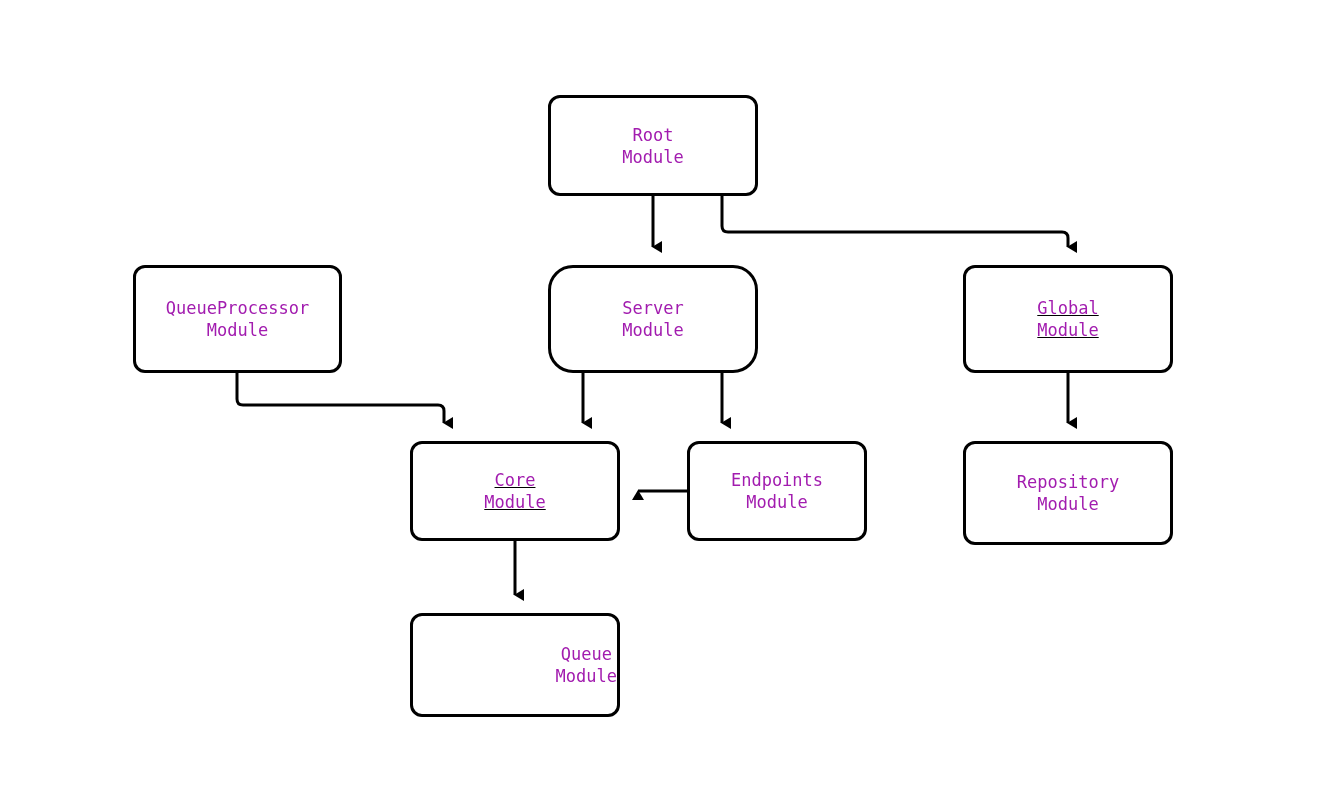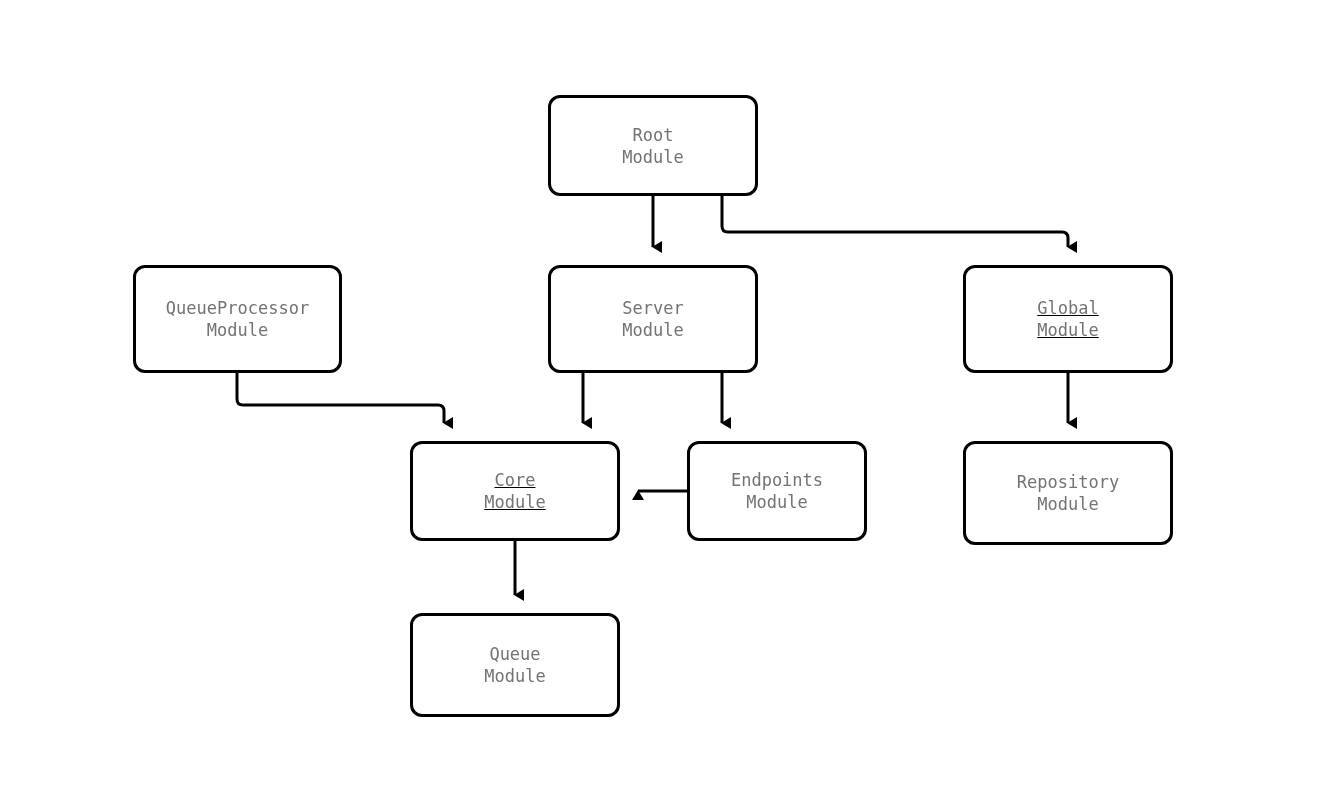--- a/index.html
+++ b/index.html
@@ -35,21 +35,21 @@
     display: flex;
     align-items: center;
     justify-content: center;
     z-index: 2;
   }
   .node-label {
     font-family: "DejaVu Sans Mono", "Liberation Mono", monospace;
     font-size: 17px;
     line-height: 22px;
     font-weight: 400;
-    color: #737373;
+    color: #a21caf;
     text-align: center;
     white-space: pre;
     letter-spacing: 0px;
   }
 </style>
 </head>
 <body>
 
 <div id="diagram-canvas">
 
@@ -86,21 +86,21 @@
   <div class="node-box" style="left:548px; top:95px; width:210px; height:101px;">
     <span class="node-label">Root
 Module</span>
   </div>
 
   <div class="node-box" style="left:133px; top:265px; width:209px; height:108px;">
     <span class="node-label">QueueProcessor
 Module</span>
   </div>
 
-  <div class="node-box" style="left:548px; top:265px; width:210px; height:108px;">
+  <div class="node-box" style="left:548px; top:265px; width:210px; height:108px;border-radius:25px;">
     <span class="node-label">Server
 Module</span>
   </div>
 
   <div class="node-box" style="left:963px; top:265px; width:210px; height:108px;text-decoration:underline;">
     <span class="node-label">Global
 Module</span>
   </div>
 
   <div class="node-box" style="left:410px; top:441px; width:210px; height:100px;text-decoration:underline;">
@@ -111,18 +111,18 @@
   <div class="node-box" style="left:687px; top:441px; width:180px; height:100px;">
     <span class="node-label">Endpoints
 Module</span>
   </div>
 
   <div class="node-box" style="left:963px; top:441px; width:210px; height:104px;">
     <span class="node-label">Repository
 Module</span>
   </div>
 
-  <div class="node-box" style="left:410px; top:613px; width:210px; height:104px;">
+  <div class="node-box" style="left:410px; top:613px; width:210px; height:104px;justify-content:flex-end;">
     <span class="node-label">Queue
 Module</span>
   </div>
 
 </div>
 
 </body></html>

